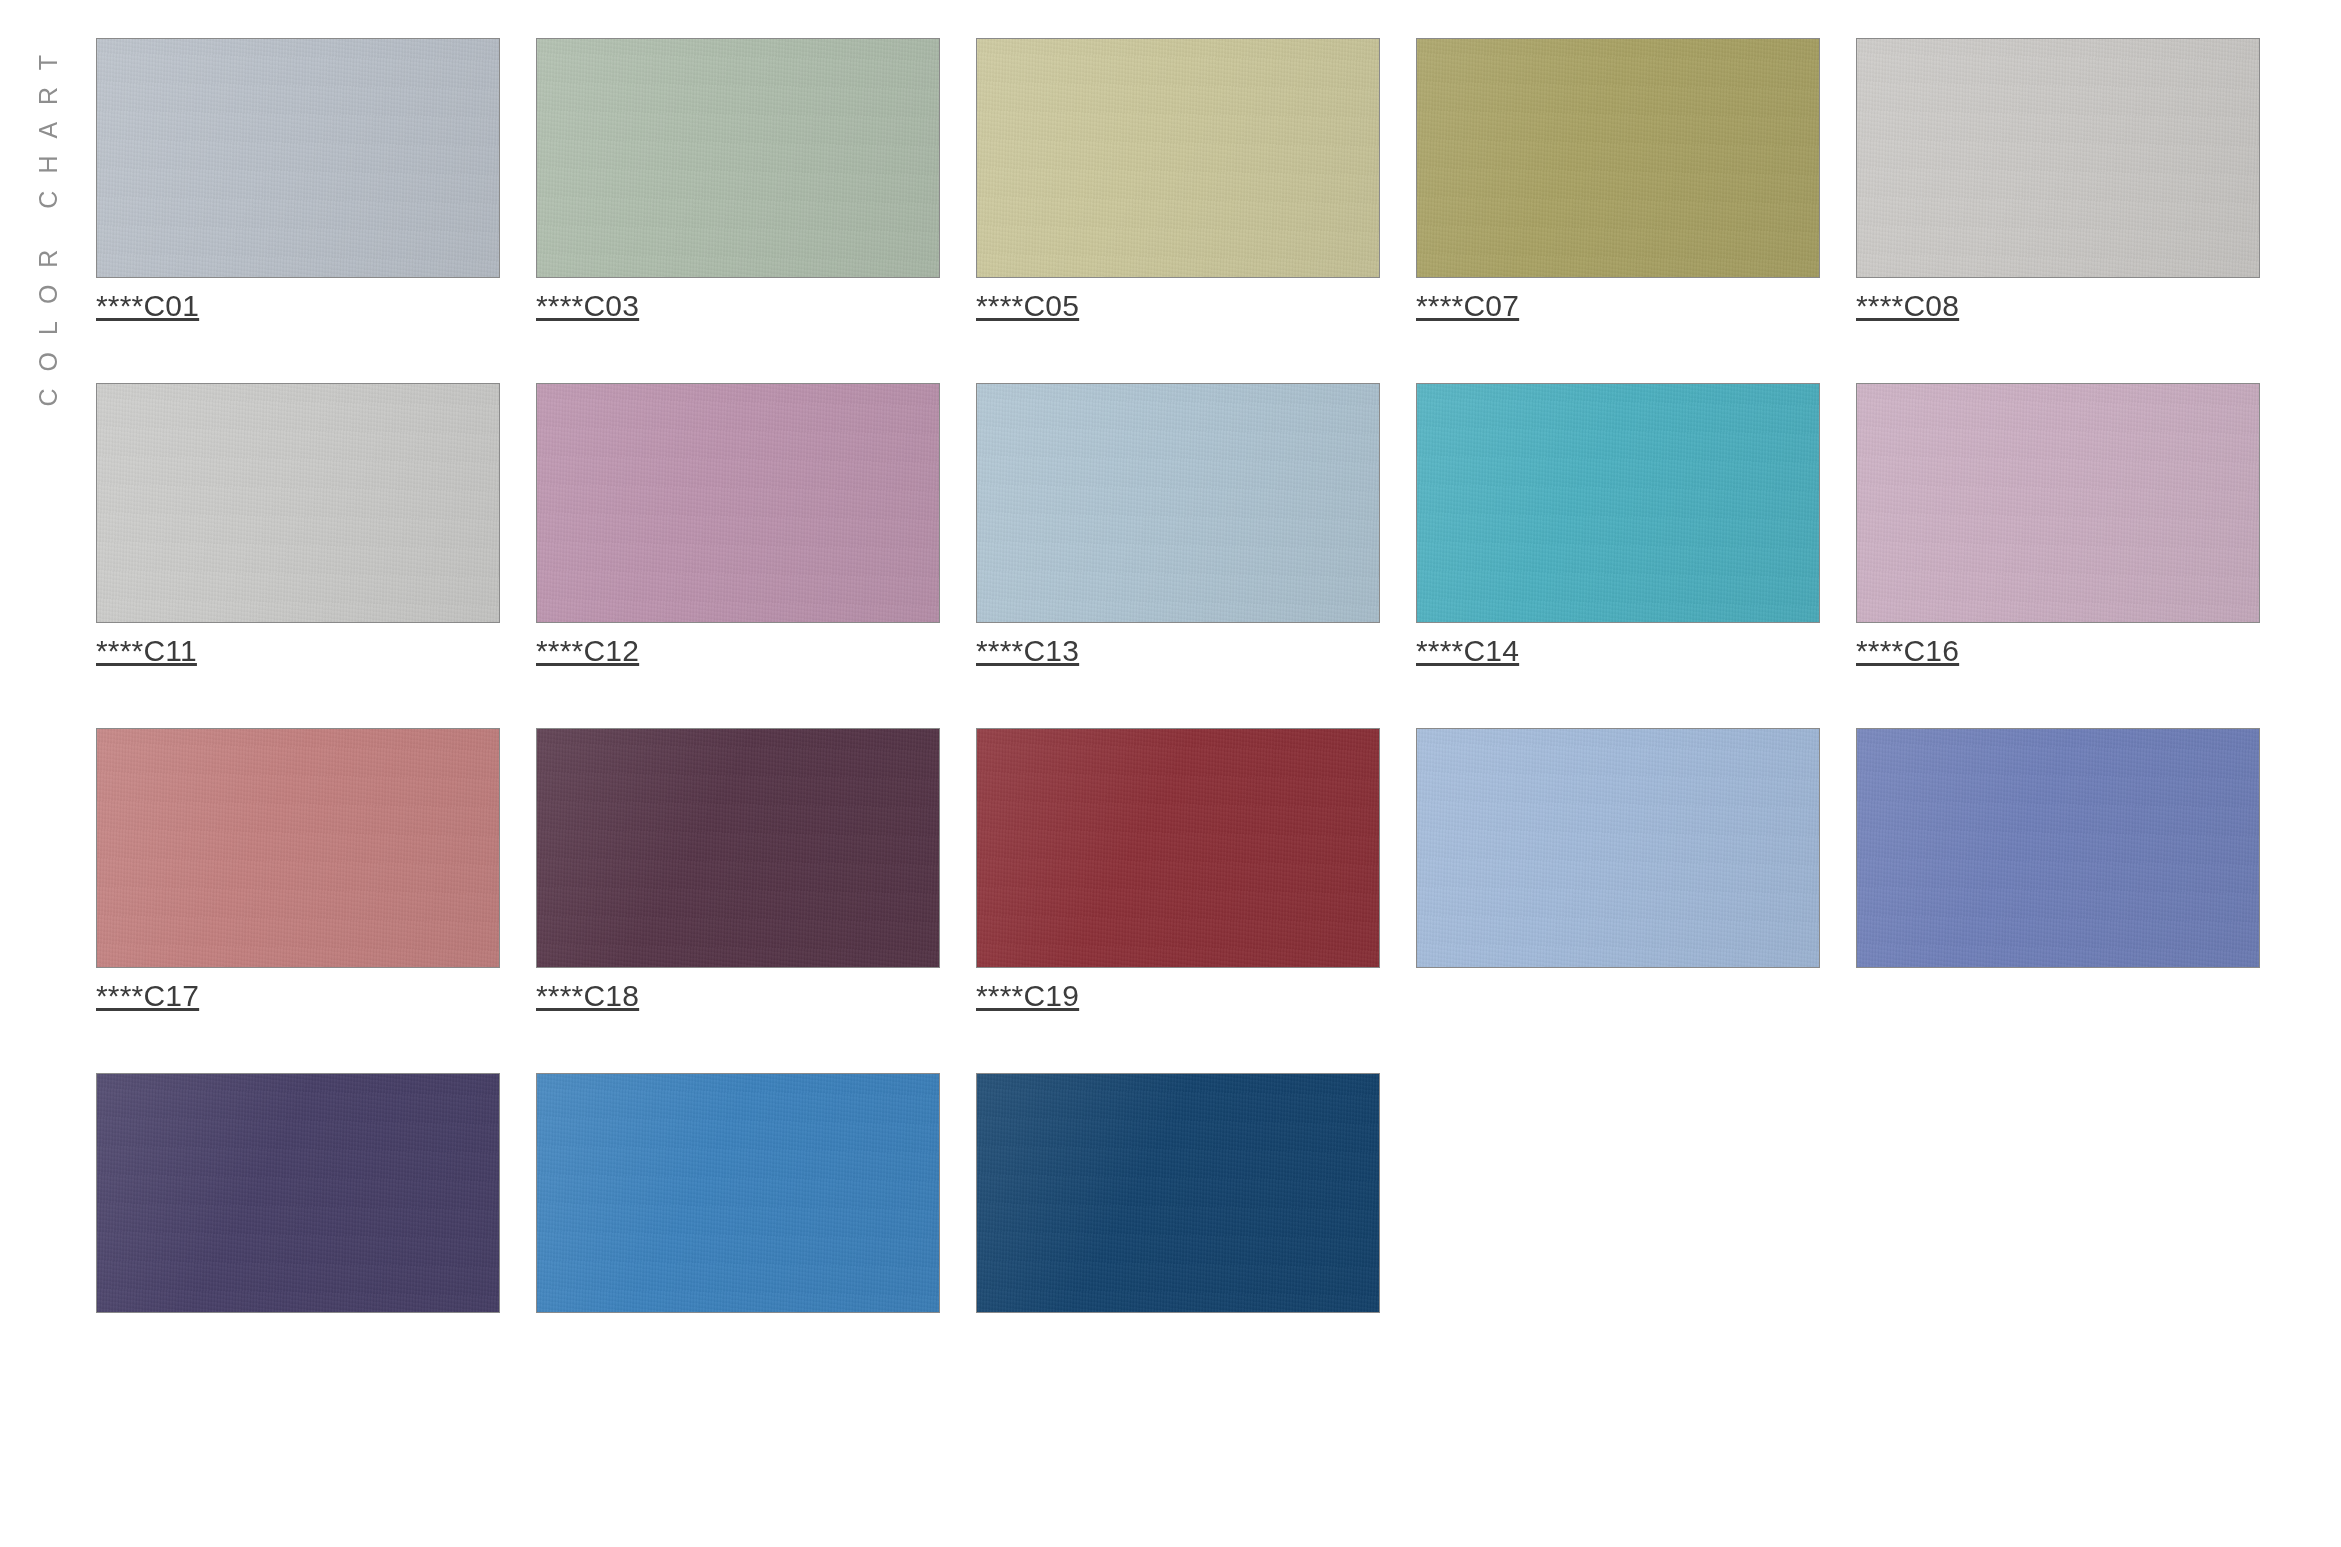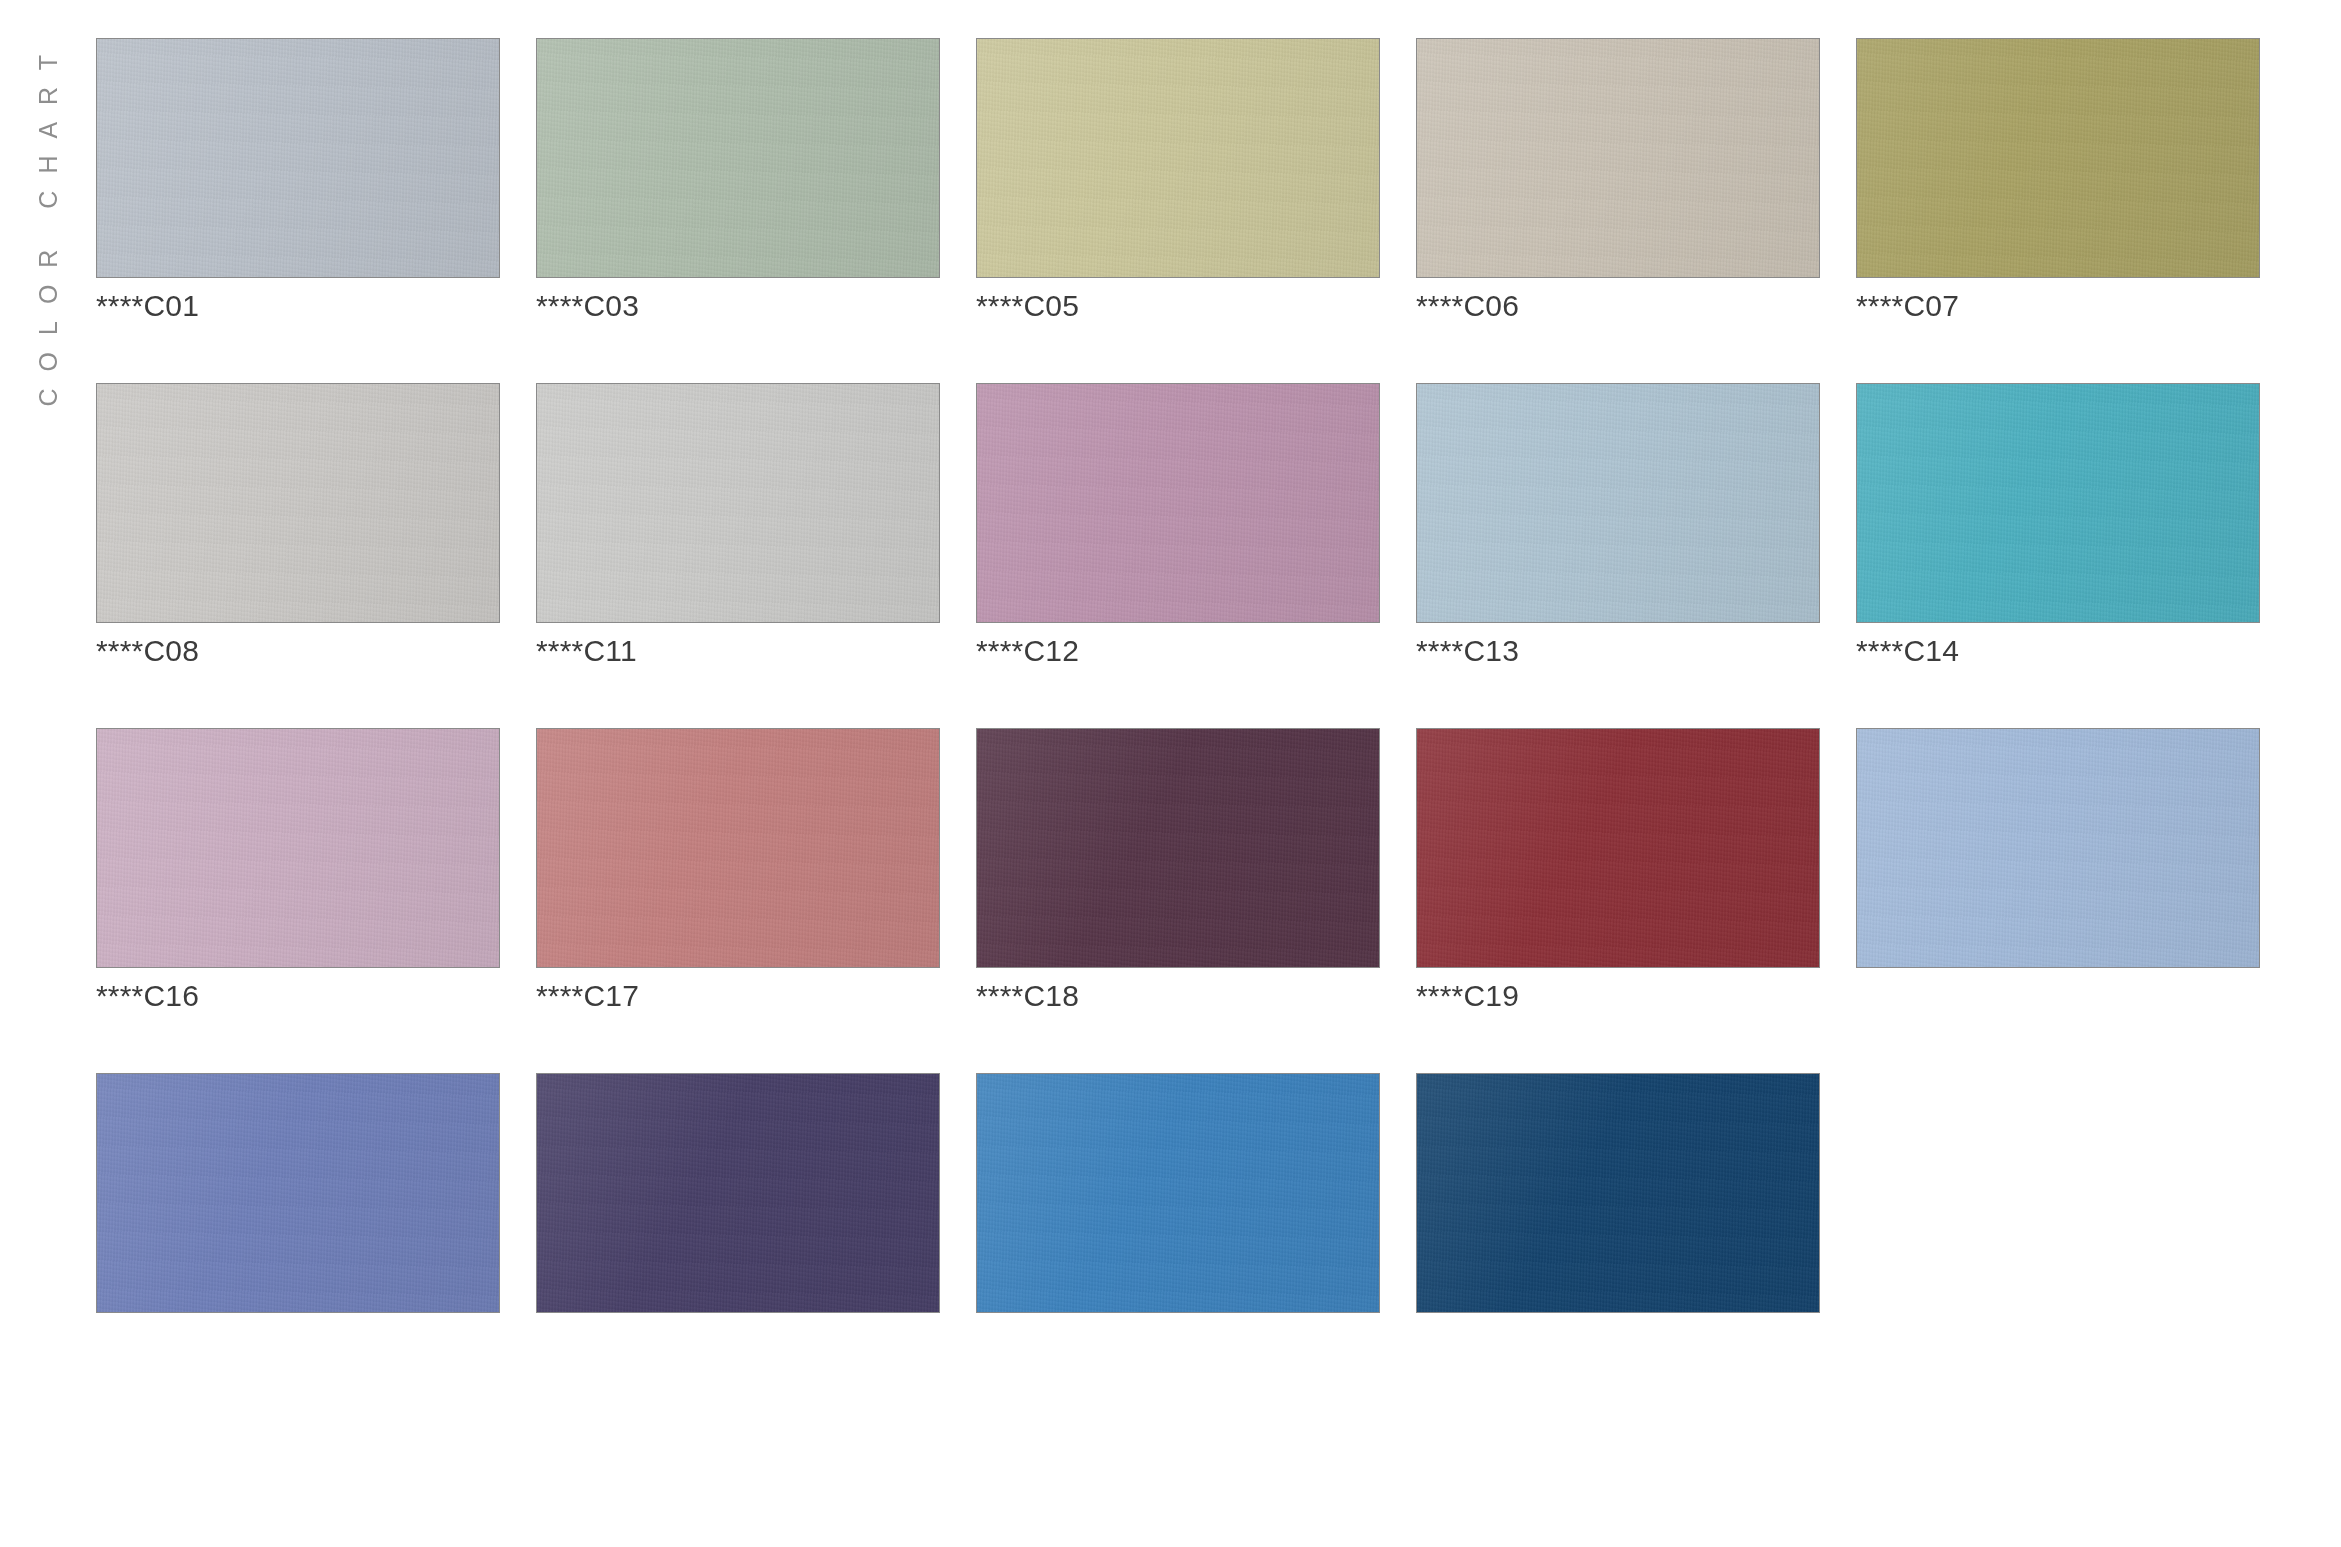--- a/index.html
+++ b/index.html
@@ -84,20 +84,21 @@
   }
 
   .swatch-label {
     margin-top: 13px;
     font-family: "Liberation Sans", sans-serif;
     font-size: 30px;
     color: #3c3c3c;
     letter-spacing: 0.2px;
     white-space: nowrap;
     line-height: 1;
+    text-decoration: underline;
   }
 </style>
 </head>
 <body>
 
 <div id="chart-page">
 
   <div id="side-title">
     <span class="vtext">COLOR CHART</span>
   </div>
@@ -107,24 +108,20 @@
         <div class="swatch-chip" style="background-color: rgb(185, 192, 201);"></div>
         <div class="swatch-label">****C01</div>
       </div>
       <div class="swatch-cell">
         <div class="swatch-chip" style="background-color: rgb(174, 189, 172);"></div>
         <div class="swatch-label">****C03</div>
       </div>
       <div class="swatch-cell">
         <div class="swatch-chip" style="background-color: rgb(203, 199, 155);"></div>
         <div class="swatch-label">****C05</div>
-      </div>
-      <div class="swatch-cell">
-        <div class="swatch-chip" style="background-color: rgb(202, 194, 181);"></div>
-        <div class="swatch-label">****C06</div>
       </div>
       <div class="swatch-cell">
         <div class="swatch-chip" style="background-color: rgb(169, 162, 100);"></div>
         <div class="swatch-label">****C07</div>
       </div>
       <div class="swatch-cell">
         <div class="swatch-chip" style="background-color: rgb(203, 201, 198);"></div>
         <div class="swatch-label">****C08</div>
       </div>
       <div class="swatch-cell">

